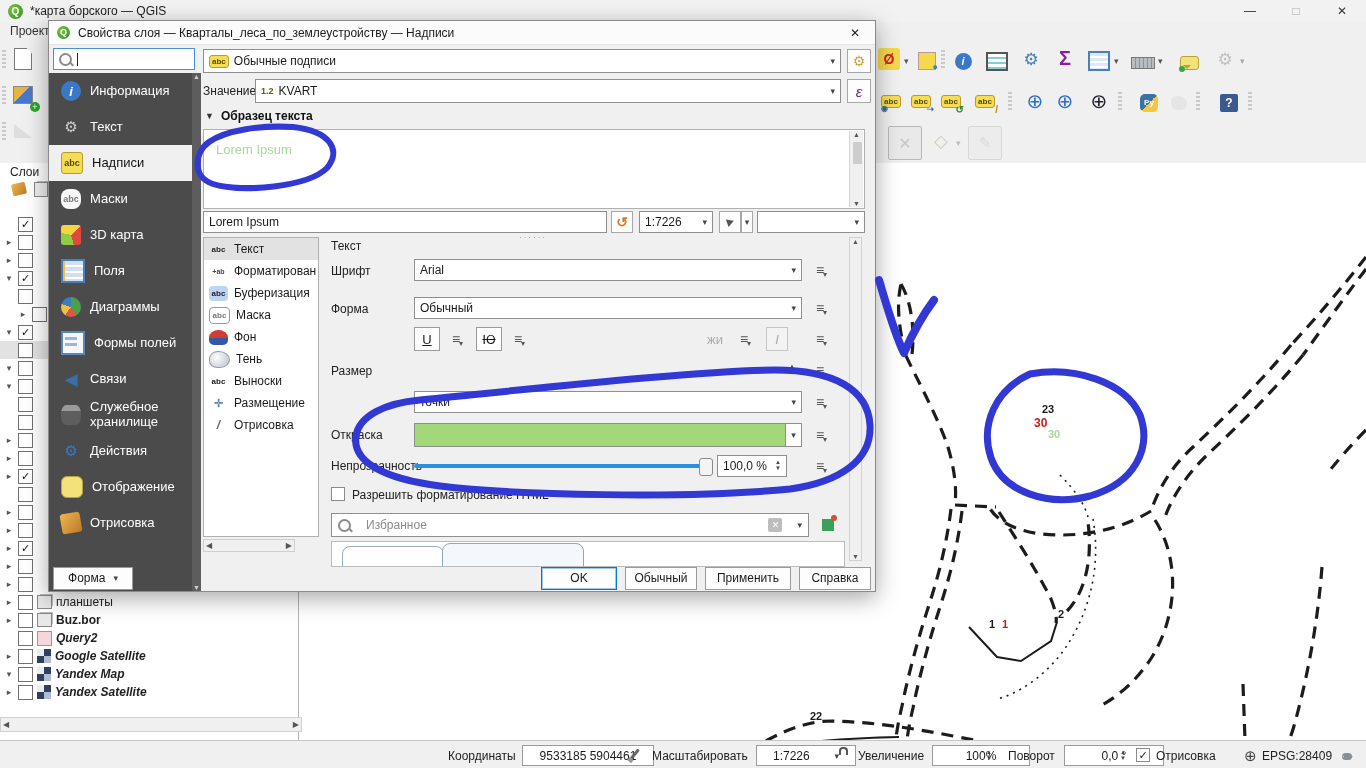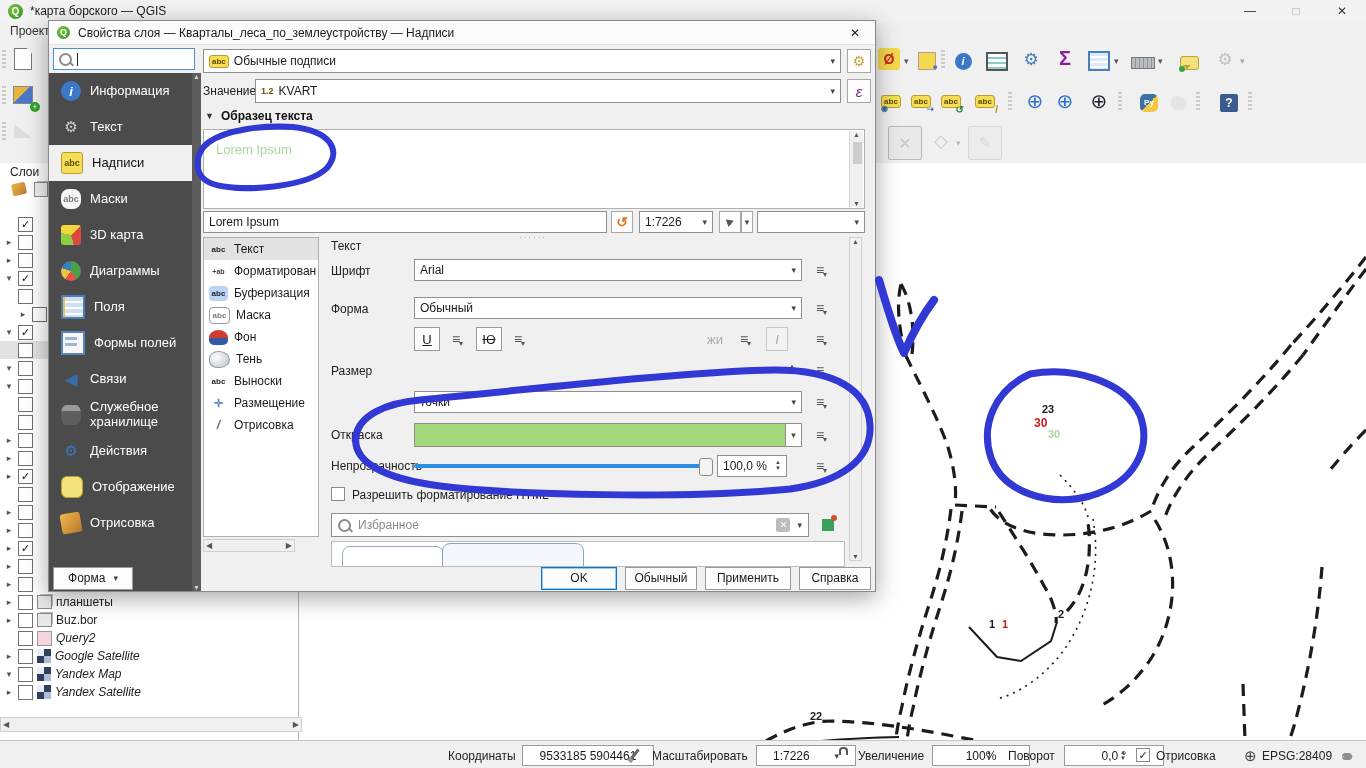--- a/index.html
+++ b/index.html
@@ -51,21 +51,21 @@
       text-align:center;color:#111;flex:none}
   .checked .cb::before{content:"✓"}
   .sw{display:none;flex:none}
   .t-group .sw{display:inline-block;width:13px;height:12px;border:1px solid #888;background:#e8e8e8;
                box-shadow:2px -2px 0 -1px #bbb}
   .t-pink .sw{display:inline-block;width:13px;height:13px;background:#f6d6dc;border:1px solid #999}
   .t-checker .sw{display:inline-block;width:14px;height:14px;
                  background:conic-gradient(#2f3f5c 0 25%,#aebdd4 0 50%,#2f3f5c 0 75%,#e8edf5 0)}
   .tlabel{font-size:12px;color:#222;white-space:nowrap}
   .italic .tlabel{font-style:italic}
-  .bold .tlabel{font-weight:normal}
+  .bold .tlabel{font-weight:bold}
   .hscroll{position:absolute;left:0;bottom:8px;width:296px;height:13px;background:#f0f0f0;border:1px solid #d0d0d0;
            display:flex;justify-content:space-between;align-items:center;font-size:8px;color:#555;padding:0 2px}
 
   
   .mapwrap{left:298px;top:163px;width:1068px;height:577px;background:#fff;overflow:hidden;z-index:0}
   .maplabels{left:0;top:0;width:1366px;height:768px;z-index:2;pointer-events:none}
   .mlabel{position:absolute;font-size:11px;font-weight:bold;white-space:nowrap}
 
   
   .status{left:0;top:740px;width:1366px;height:28px;background:#f0f0f0;border-top:1px solid #c6c6c6;z-index:6}
@@ -159,21 +159,21 @@
           display:flex;align-items:center;justify-content:center;font-size:13px;box-sizing:border-box}
   .fmtbtn.dis{color:#aaa;border-color:#c6c6c6;background:#f3f3f3}
   .colorbar{position:absolute;left:365px;top:402px;width:372px;height:24px;border:1px solid #8f8f8f;box-sizing:border-box}
   .colordd{position:absolute;left:737px;top:402px;width:16px;height:24px;background:#fdfdfd;border:1px solid #8f8f8f;
            border-left:none;font-size:9px;color:#444;display:flex;align-items:center;justify-content:center;box-sizing:border-box}
   .sldtrack{position:absolute;left:365px;top:443px;width:296px;height:4px;background:#2a8fe0;border-radius:2px}
   .sldhandle{position:absolute;left:650px;top:437px;width:12px;height:16px;background:#f4f4f4;border:1px solid #8a8a8a;border-radius:3px}
   .chk{position:absolute;width:14px;height:14px;background:#fff;border:1px solid #8a8a8a;box-sizing:border-box;
        font-size:11px;line-height:12px;text-align:center}
   .favbox{position:absolute;left:282px;top:492px;width:478px;height:24px;background:#fff;border:1px solid #8f8f8f;
-          display:flex;align-items:center;gap:7px;padding:0 6px;box-sizing:border-box;color:#8a8a8a}
+          display:flex;align-items:center;gap:15px;padding:0 6px;box-sizing:border-box;color:#8a8a8a}
   .clrbadge{width:14px;height:14px;background:#bdbdbd;border-radius:2px;color:#fff;font-size:9px;
             line-height:14px;text-align:center}
   .stylemgr{position:absolute;left:768px;top:492px;width:22px;height:24px;display:flex;align-items:center;justify-content:center}
   .smico{width:12px;height:12px;background:#3aa05a;position:relative}
   .smico::before{content:"";position:absolute;right:-3px;top:-4px;width:6px;height:6px;border-radius:50%;background:#d05030}
   .cards{position:absolute;left:282px;top:520px;width:514px;height:26px;background:#fff;border:1px solid #bbb;
          box-sizing:border-box;overflow:hidden}
   .card{position:absolute;top:4px;height:40px;border:1px solid #9ab;border-radius:8px;background:#fff}
   .pbtn{position:absolute;height:23px;background:#fdfdfd;border:1px solid #9a9a9a;text-align:center;
         line-height:21px;font-size:12px;box-sizing:border-box}
@@ -601,28 +601,28 @@
         <div class="sbar-item i-masks">
           <span class="si">abc</span>
           <span class="sl">Маски</span>
         </div>
 
         <div class="sbar-item i-cube">
           <span class="si"></span>
           <span class="sl">3D карта</span>
         </div>
 
+        <div class="sbar-item i-fields">
+          <span class="si"></span>
+          <span class="sl">Поля</span>
+        </div>
+
         <div class="sbar-item i-pie">
           <span class="si"></span>
           <span class="sl">Диаграммы</span>
-        </div>
-
-        <div class="sbar-item i-fields">
-          <span class="si"></span>
-          <span class="sl">Поля</span>
         </div>
 
         <div class="sbar-item i-form">
           <span class="si"></span>
           <span class="sl">Формы полей</span>
         </div>
 
         <div class="sbar-item i-join">
           <span class="si">◀</span>
           <span class="sl">Связи</span>

